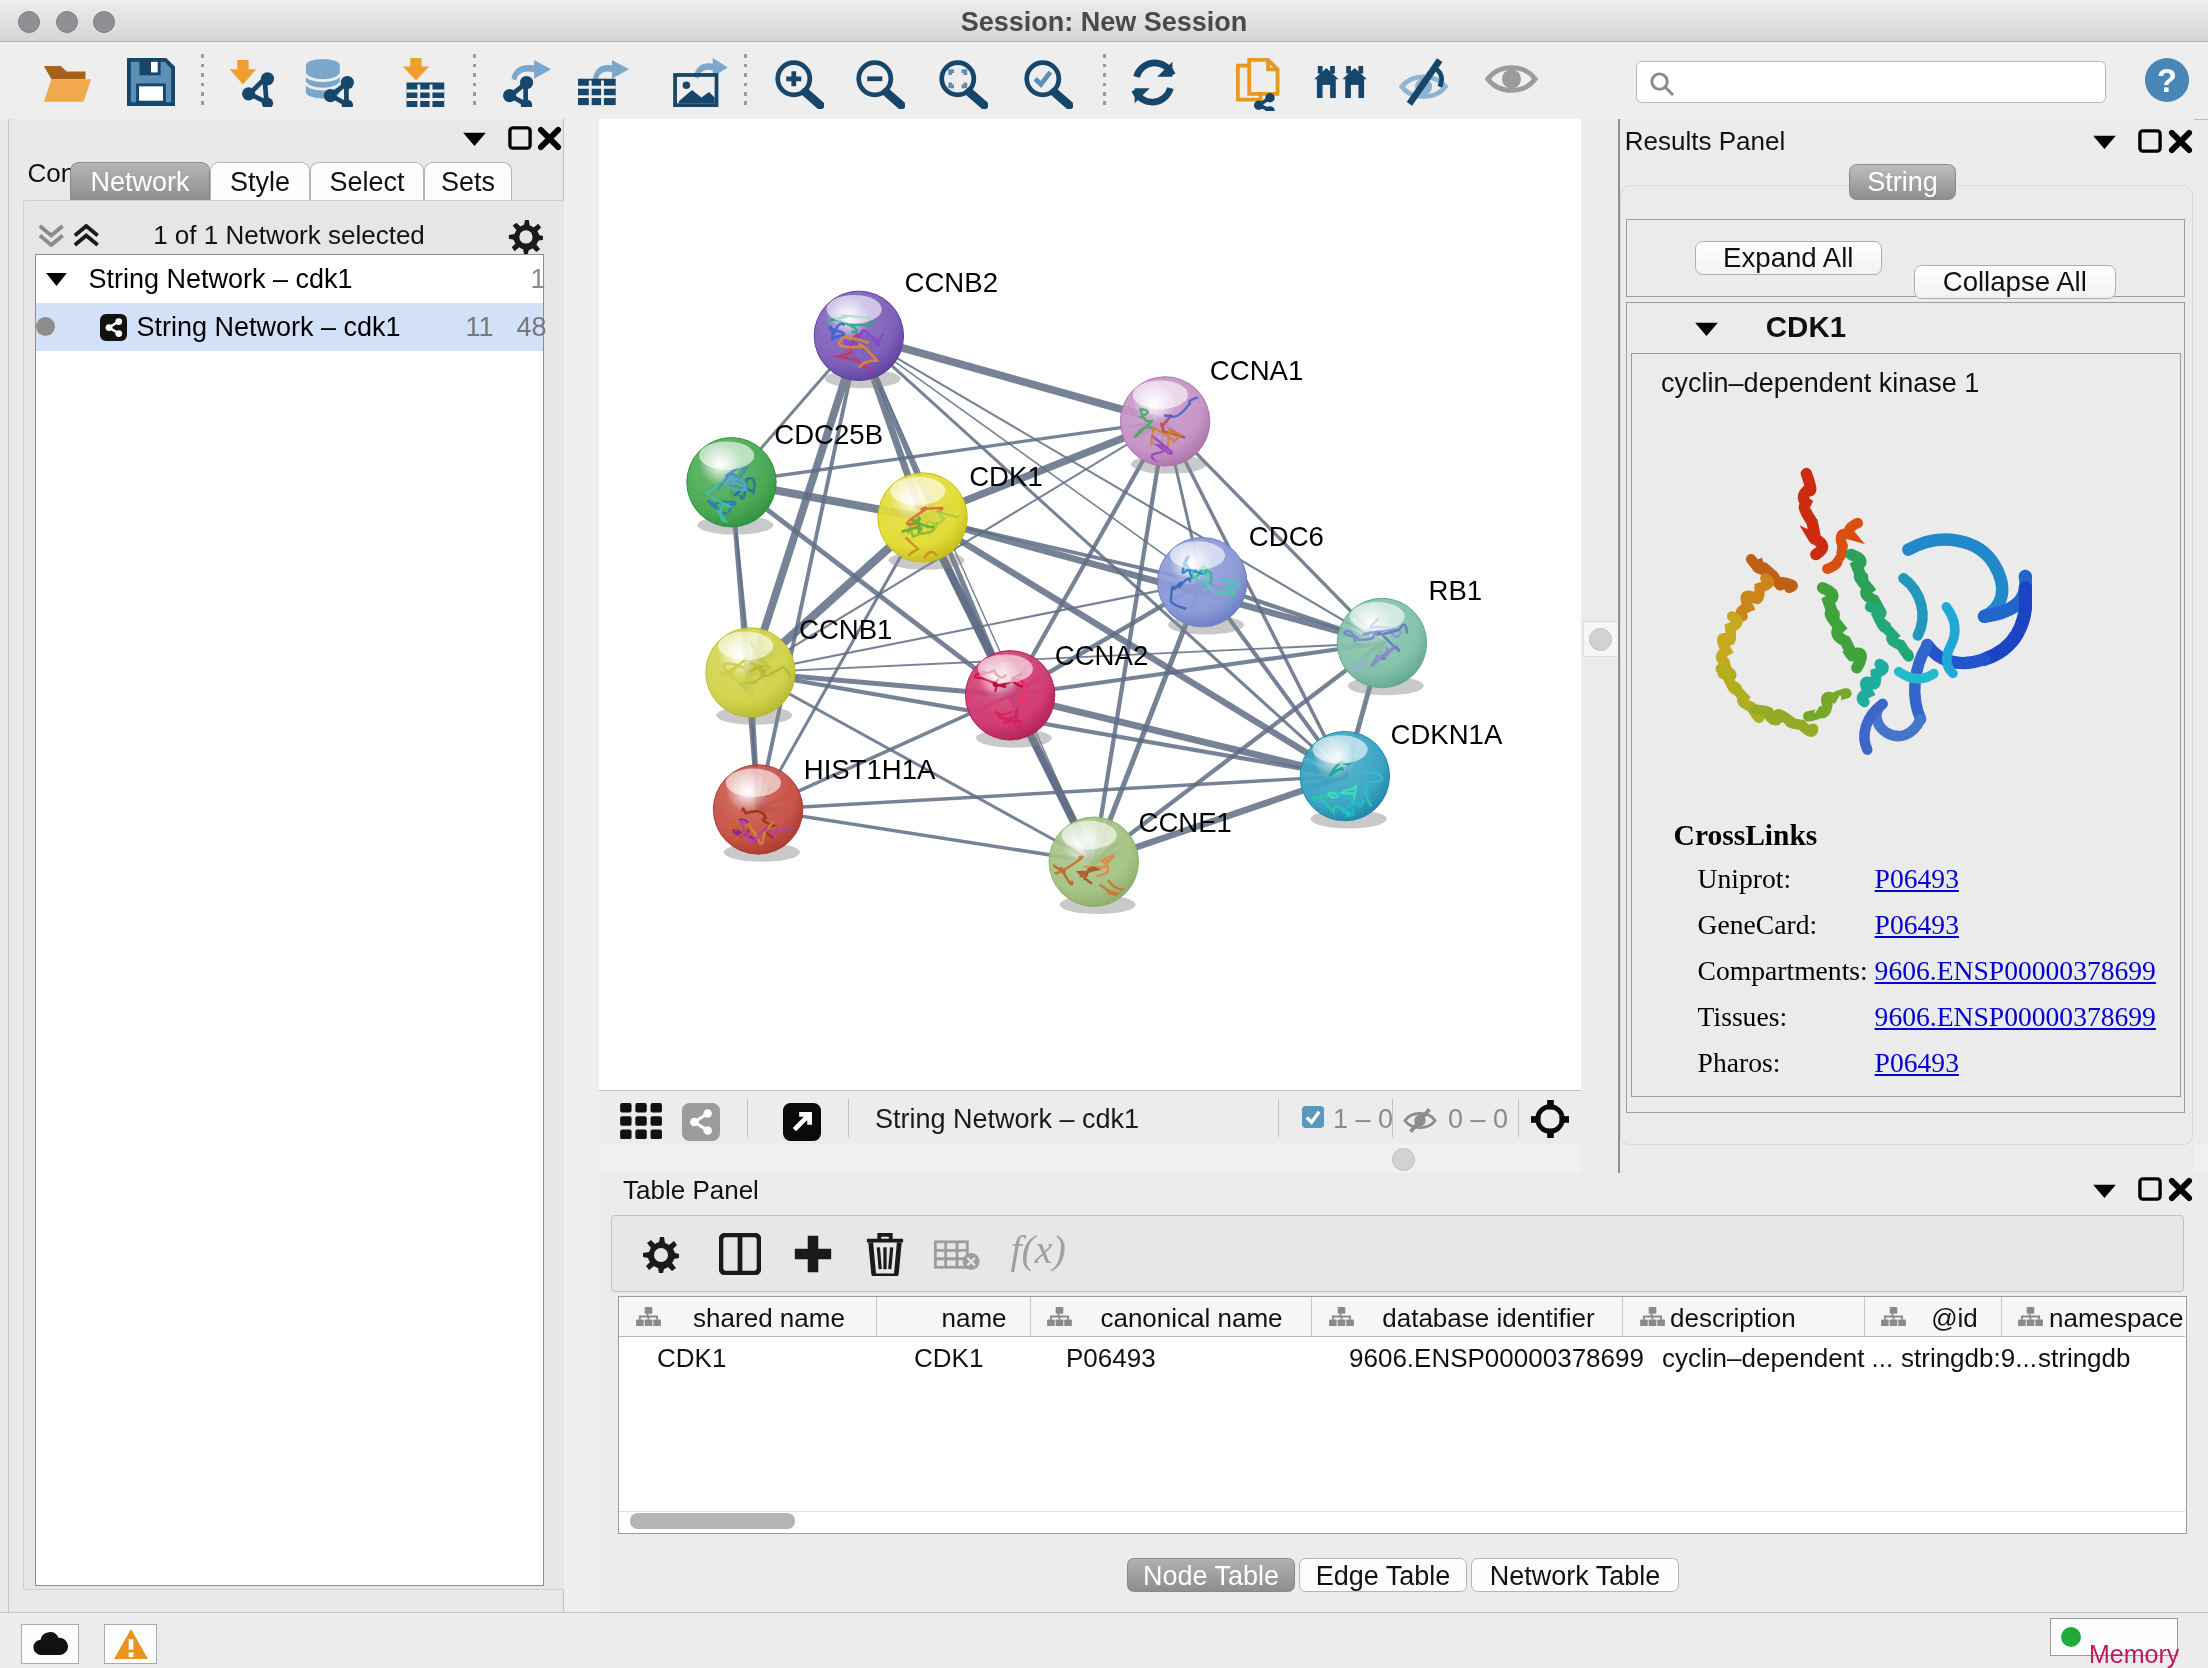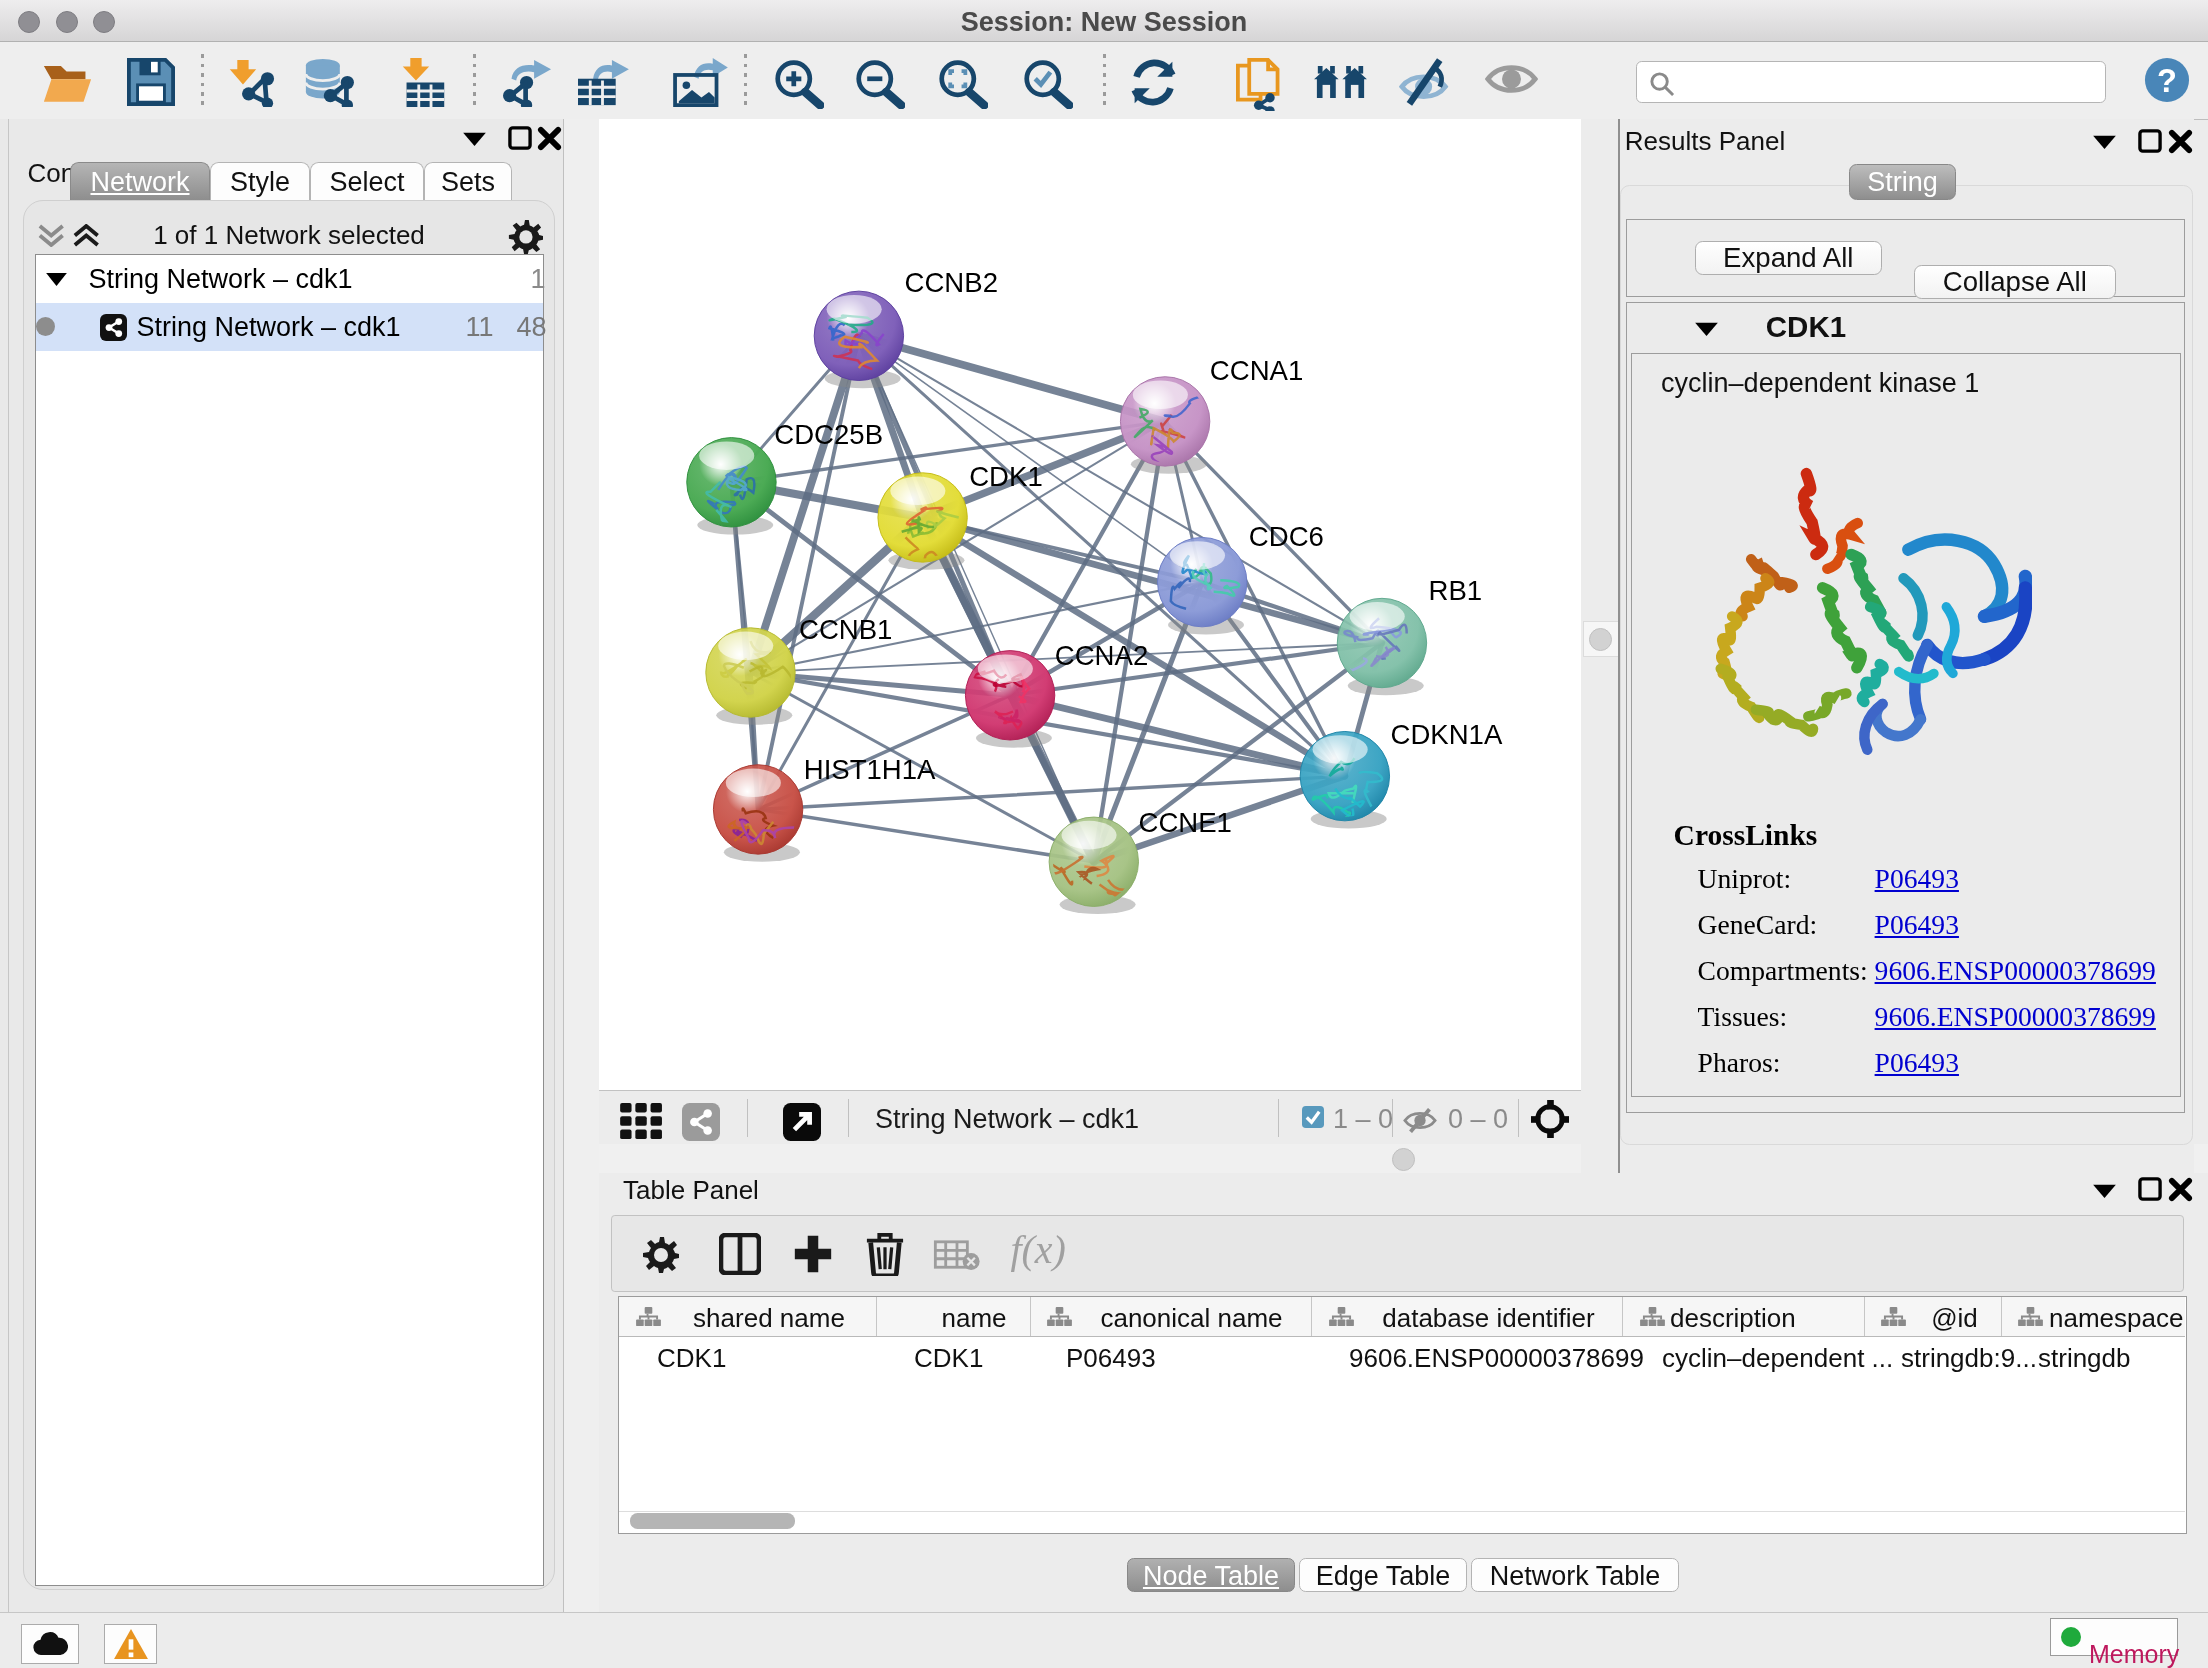--- a/index.html
+++ b/index.html
@@ -25,22 +25,22 @@
   #rgutter{left:1581px;top:119px;width:39px;height:1054px;background:#ececec;}
   #rgutterline{left:1618px;top:119px;width:1.9px;height:1054px;background:#8f8f8f;}
   #resultspanel{left:1620px;top:119px;width:526px;height:1054px;background:#ececec;padding-left:48px;}
   #tablepanel{left:599px;top:1173px;width:1609px;height:439px;background:#ececec;}
   #hsplit{left:599px;top:1144px;width:1609px;height:28.5px;background:#f0f0f0;}
   #statusbar{left:0;top:1612px;width:2208px;height:56px;background:#ececec;border-top:1px solid #c6c6c6;}
   
   .paneltitle{font-size:26px;color:#111;}
   .tab{top:43px;height:38px;border:1px solid #b4b4b4;border-bottom:none;border-radius:8.6px 8.6px 0 0;
        text-align:center;font-size:27px;line-height:38px;color:#111;background:#fdfdfd;box-sizing:border-box;}
-  .tabsel{background:linear-gradient(#b5b5b5,#8e8e8e);color:#ffffff;border-color:#8a8a8a;text-decoration:underline;}
-  #cp-body{left:23px;top:81px;width:530px;height:1388px;background:#e6e6e6;border:1px solid #cfcfcf;border-radius:20px;}
+  .tabsel{background:linear-gradient(#b5b5b5,#8e8e8e);color:#ffffff;border-color:#8a8a8a;}
+  #cp-body{left:23px;top:81px;width:530px;height:1388px;background:#e6e6e6;border:1px solid #cfcfcf;border-radius:2px;padding-left:30px;}
   #cp-netbar{left:0px;top:18px;width:530px;height:32px;font-size:26px;color:#111;text-align:center;line-height:32px;}
   #cp-list{left:10.5px;top:53px;width:507px;height:1330px;background:#ffffff;border:1.9px solid #8d8d8d;}
   .lrow{left:0;width:507px;height:48px;font-size:27px;color:#000;}
   
   #rp-body{left:1613px;top:185px;width:577px;height:958px;background:#ebebeb;border:1px solid #d6d6d6;border-radius:9.5px;}
   .btn{background:linear-gradient(#ffffff,#f2f2f2);border:1px solid #aeaeae;border-radius:7.6px;
        font-size:27.6px;color:#111;text-align:center;}
   
   #tp-toolbar{left:12.4px;top:42px;width:1573px;height:77px;background:#e7e7e7;border:1px solid #c2c2c2;border-radius:3.8px;box-sizing:border-box;}
   #tp-table{left:19px;top:123px;width:1569px;height:238px;background:#ffffff;border:1.9px solid #9b9b9b;box-sizing:border-box;}

